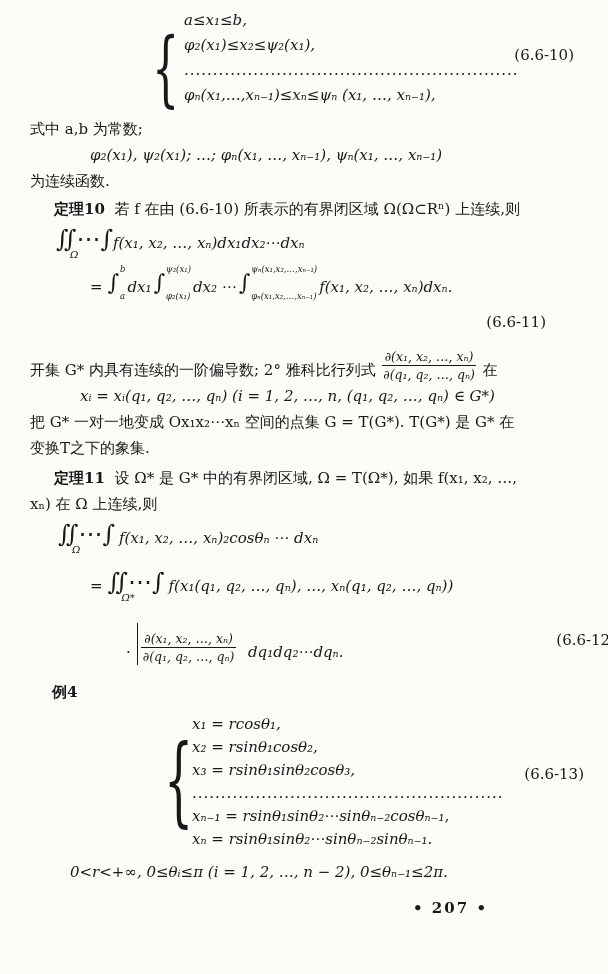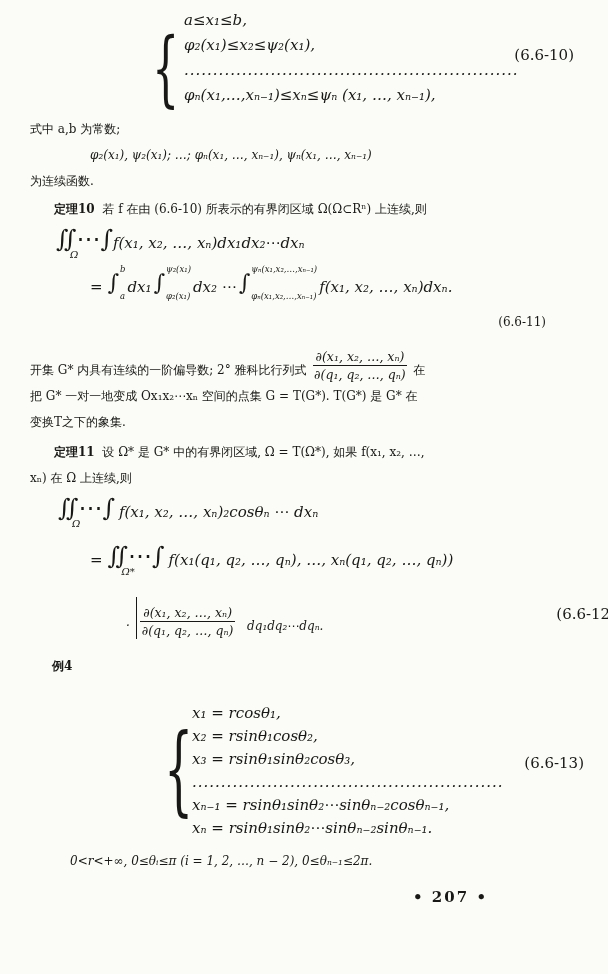--- a/index.html
+++ b/index.html
@@ -9,21 +9,21 @@
     font-family:"DejaVu Serif","DejaVu Sans",serif;
     color:#181816;
     overflow:hidden;
   }
   .page{
     position:relative;
     width:568px;height:974px;
     padding:8px 18px 0 30px;
     box-sizing:border-box;
   }
-  .t{font-size:12px;line-height:26px;white-space:nowrap;}
+  .t{font-size:15px;line-height:26px;white-space:nowrap;}
   .bold{font-weight:bold;}
   .math{font-style:italic;}
   .indent{padding-left:24px;}
   .rel{position:relative;}
   .eqtag{
     position:absolute;right:4px;
     font-size:15px;font-style:normal;
   }
   
   .sys{position:relative;}
@@ -119,20 +119,21 @@
   </div>
 
   <div class="flexrow" style="margin-top:4px;height:44px;">
     <span class="t" style="padding-right:6px;">开集 G* 内具有连续的一阶偏导数;  2° 雅科比行列式</span>
     <span class="frac">
       <span class="num">∂(x₁, x₂, …, xₙ)</span>
       <span class="den">∂(q₁, q₂, …, qₙ)</span>
     </span>
     <span class="t" style="padding-left:6px;">在</span>
   </div>
+  <div class="t math" style="padding-left:50px;">xᵢ = xᵢ(q₁, q₂, …, qₙ)   (i = 1, 2, …, n, (q₁, q₂, …, qₙ) ∈ G*)</div>
   <div class="t">把 G* 一对一地变成 Ox₁x₂⋯xₙ 空间的点集 G = T(G*). T(G*) 是 G* 在</div>
   <div class="t">变换T之下的象集.</div>
 
   <div class="t indent" style="margin-top:4px;">
     <span class="bold">定理11</span>&nbsp;&nbsp;<span>设 Ω* 是 G* 中的有界闭区域, Ω = T(Ω*), 如果 f(x₁, x₂, …,</span>
   </div>
   <div class="t">xₙ) 在 Ω 上连续,则</div>
 
   <div class="eqline" style="margin:4px 0 0 28px;">
     <span class="intwrap">
@@ -155,21 +156,21 @@
     <span class="frac">
       <span class="num">∂(x₁, x₂, …, xₙ)</span>
       <span class="den">∂(q₁, q₂, …, qₙ)</span>
     </span>
     <span class="t math" style="padding-left:12px;">dq₁dq₂⋯dqₙ.</span>
     <span class="eqtag" style="right:-66px;top:12px;">(6.6-12)</span>
   </div>
 
   <div class="t bold" style="margin-top:14px;padding-left:22px;">例4</div>
 
-  <div class="sys rel" style="margin:23px 0 0 150px;height:138px;">
+  <div class="sys rel" style="margin:8px 0 0 150px;height:138px;">
     <span class="brace" style="left:-16px;top:20px;font-size:92px;line-height:92px;transform:scale(0.5,1.05);transform-origin:left top;"></span>
     <div class="syslines" style="padding-left:12px;">
       <div class="sline" style="line-height:23px;">x₁ = rcosθ₁,</div>
       <div class="sline" style="line-height:23px;">x₂ = rsinθ₁cosθ₂,</div>
       <div class="sline" style="line-height:23px;">x₃ = rsinθ₁sinθ₂cosθ₃,</div>
       <div class="sline dots" style="line-height:23px;">......................................................</div>
       <div class="sline" style="line-height:23px;">xₙ₋₁ = rsinθ₁sinθ₂⋯sinθₙ₋₂cosθₙ₋₁,</div>
       <div class="sline" style="line-height:23px;">xₙ = rsinθ₁sinθ₂⋯sinθₙ₋₂sinθₙ₋₁.</div>
     </div>
     <span class="eqtag" style="top:52px;right:-34px;">(6.6-13)</span>

